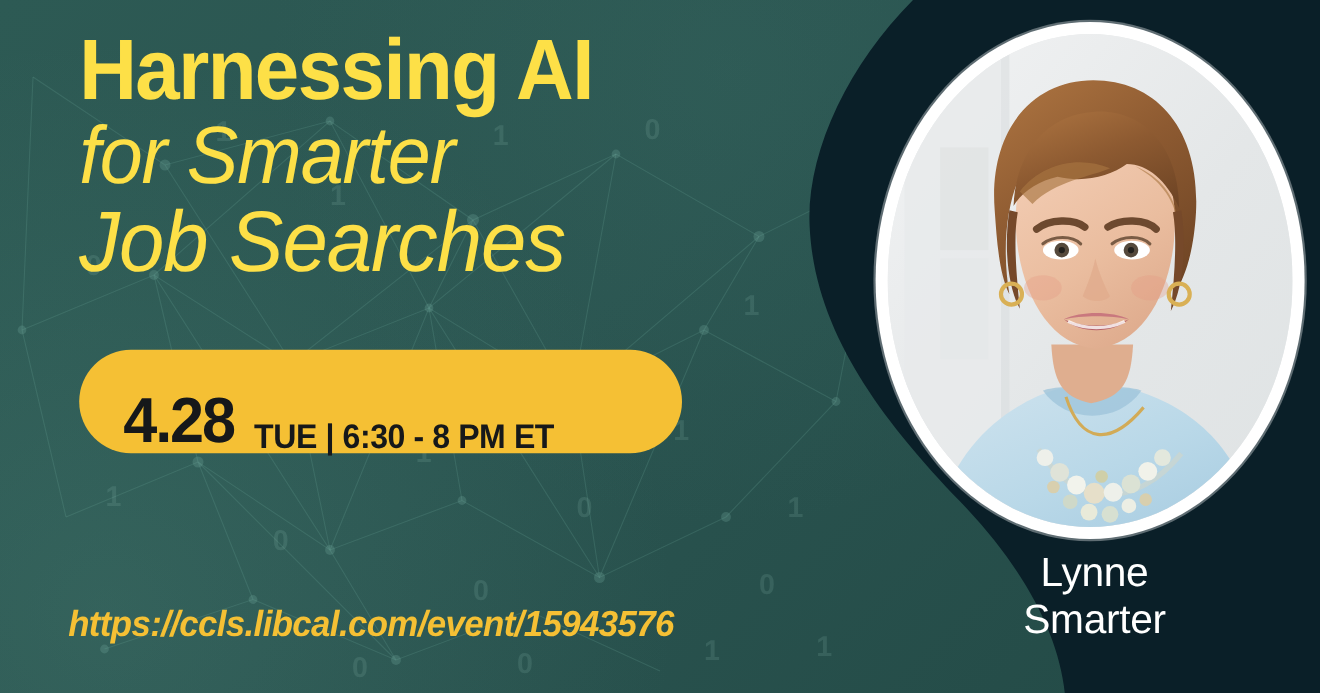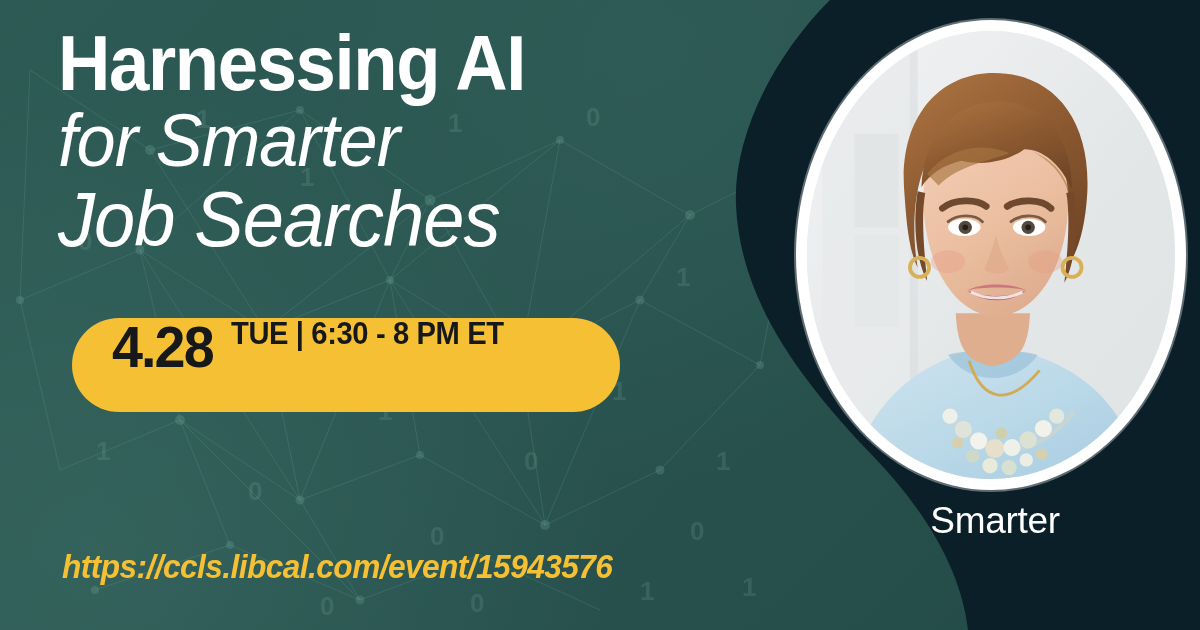--- a/index.html
+++ b/index.html
@@ -27,23 +27,23 @@
   .bg-net { position:absolute; inset:0; }
   .bg-net svg { width:100%; height:100%; display:block; }
 
   
   .curve-panel { position:absolute; inset:0; }
   .curve-panel svg { width:100%; height:100%; display:block; }
 
   
   .headline {
     position:absolute;
-    left:58px; top:26px;
+    left:72px; top:26px;
     width:640px;
-    color:#ffffff;
+    color:#fde047;
   }
   .hl-1 {
     font-size:78px;
     font-weight:700;
     line-height:0.96;
     letter-spacing:-1.5px;
     transform:scaleX(0.93);
     transform-origin:left center;
     white-space:nowrap;
   }
@@ -58,21 +58,21 @@
   .hl-2 { font-size:74px; line-height:1.02; margin-top:2px; }
   .hl-3 { font-size:78px; line-height:1.02; margin-top:2px; }
 
   
   .date-badge {
     position:absolute;
     left:72px; top:318px;
     height:94px;
     min-width:548px;
     display:inline-flex;
-    align-items:flex-start;
+    align-items:flex-end;
     gap:14px;
     padding:0 34px 0 40px;
     background:#f5c034;
     border-radius:47px;
     color:#16181a;
     white-space:nowrap;
   }
   .badge-date {
     font-size:58px;
     font-weight:700;
@@ -326,16 +326,17 @@
           <circle cx="232" cy="450" r="7" fill="#eceee4"></circle>
           <circle cx="160" cy="432" r="6" fill="#d8cfae"></circle>
           <circle cx="248" cy="444" r="6" fill="#d8cfae"></circle>
           <circle cx="206" cy="422" r="6" fill="#cfcfa8"></circle>
         </g>
       </svg>
     </div>
   </div>
 
   <div class="speaker-name">
+    <span>Lynne</span>
     <span>Smarter</span>
   </div>
 
 </div>
 
 </body></html>

